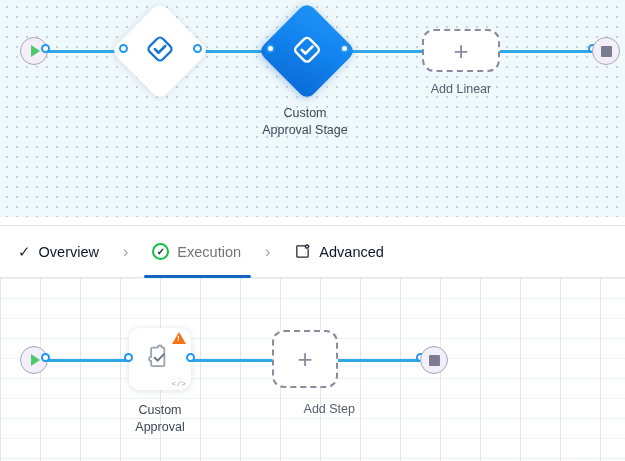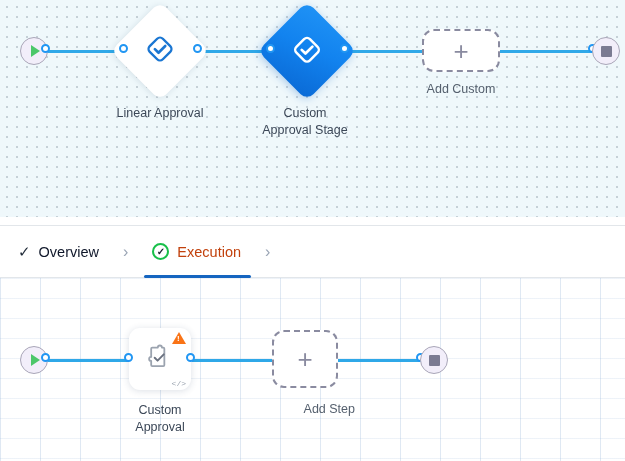--- a/index.html
+++ b/index.html
@@ -72,21 +72,21 @@
   .tabbar {
     position:absolute; left:0; top:225px; width:625px; height:53px;
     background:#ffffff; border-top:1px solid #e2e6ea; border-bottom:1px solid #e2e6ea;
     display:flex; align-items:center; padding-left:14px;
   }
   .tab {
     display:flex; align-items:center; gap:8px; height:52px;
     padding:0 4px; cursor:pointer; position:relative;
   }
   .tab-label { font-size:14.5px; color:#0f172a; }
-  .tab.active .tab-label { color:#c2410c; }
+  .tab.active .tab-label { color:#737373; }
   .tab.active:after {
     content:""; position:absolute; left:-4px; right:-6px; bottom:0;
     height:3px; background:#1565c0; border-radius:2px;
   }
   .tab-sep { color:#9aa5b5; font-size:16px; margin:0 20px; user-select:none; }
 
   .chk-glyph { font-size:15px; color:#1f2937; line-height:1; }
   .circle-check {
     width:17px;height:17px;border-radius:50%;
     border:2.2px solid #18c04a; display:flex;align-items:center;justify-content:center;
@@ -141,39 +141,38 @@
     <div class="diamond white" style="left:125px;top:16px;">
       <span class="ico">
         <svg width="30" height="30" viewBox="0 0 24 24" fill="none">
           <rect x="4.6" y="4.6" width="14.8" height="14.8" rx="3.2" transform="rotate(45 12 12)" stroke="#1a76d2" stroke-width="1.9"></rect>
           <path d="M7.9 12.1l2.9 2.9 5.4-5.4" stroke="#1a76d2" stroke-width="2.1" stroke-linecap="round" stroke-linejoin="round"></path>
         </svg>
       </span>
     </div>
     <div class="port" style="left:119px;top:44px;"></div>
     <div class="port" style="left:193px;top:44px;"></div>
-    <div class="node-label" style="left:90px;top:105px;width:140px;">Linear Approval</div>
 
     <div class="diamond blue" style="left:272px;top:16px;">
       <span class="ico">
         <svg width="31" height="31" viewBox="0 0 24 24" fill="none">
           <rect x="4.6" y="4.6" width="14.8" height="14.8" rx="3.2" transform="rotate(45 12 12)" stroke="#ffffff" stroke-width="1.9"></rect>
           <path d="M7.9 12.1l2.9 2.9 5.4-5.4" stroke="#ffffff" stroke-width="2.1" stroke-linecap="round" stroke-linejoin="round"></path>
         </svg>
       </span>
     </div>
     <div class="port" style="left:266px;top:44px;"></div>
     <div class="port" style="left:340px;top:44px;"></div>
     <div class="node-label" style="left:234px;top:105px;width:142px;">Custom
 Approval Stage</div>
 
     <div class="add-box" style="left:422px;top:29px;width:78px;height:43px;">
       <span class="plus-glyph">+</span>
     </div>
-    <div class="add-label" style="left:411px;top:82px;width:100px;">Add Custom</div>
+    <div class="add-label" style="left:411px;top:82px;width:100px;">Add Linear</div>
 
     <div class="port" style="left:588px;top:44px;"></div>
     <div class="terminal" style="left:592px;top:37px;">
       <div class="stop-sq"></div>
     </div>
   </div>
 
   <div class="tabbar">
 
     <div class="tab">
@@ -185,20 +184,30 @@
 
     <div class="tab active">
       <span class="circle-check">
           <span>✓</span>
         </span>
       <span class="tab-label">Execution</span>
     </div>
 
     <span class="tab-sep">›</span>
 
+    <div class="tab">
+      <span style="display:block;line-height:0;">
+        <svg width="17" height="17" viewBox="0 0 24 24" fill="none">
+          <path d="M15 4H4.8a.8.8 0 0 0-.8.8V19a.8.8 0 0 0 .8.8h14.4a.8.8 0 0 0 .8-.8V9.4" stroke="#1f2937" stroke-width="1.8" stroke-linecap="round"></path>
+          <circle cx="18.4" cy="5.1" r="2.1" stroke="#1f2937" stroke-width="1.7"></circle>
+          <path d="M18.4 1.9v1M18.4 7.3v1M15.2 5.1h1M20.6 5.1h1M16.2 2.9l.7.7M19.9 6.6l.7.7M20.6 2.9l-.7.7M16.9 6.6l-.7.7" stroke="#1f2937" stroke-width="1.3" stroke-linecap="round"></path>
+        </svg>
+      </span>
+      <span class="tab-label">Advanced</span>
+    </div>
   </div>
 
   <div class="step-canvas">
 
     <div class="edge" style="left:46px;top:81px;width:84px;"></div>
     <div class="edge" style="left:192px;top:81px;width:80px;"></div>
     <div class="edge" style="left:338px;top:81px;width:82px;"></div>
 
     <div class="terminal" style="left:20px;top:68px;">
       <div class="play-tri"></div>

